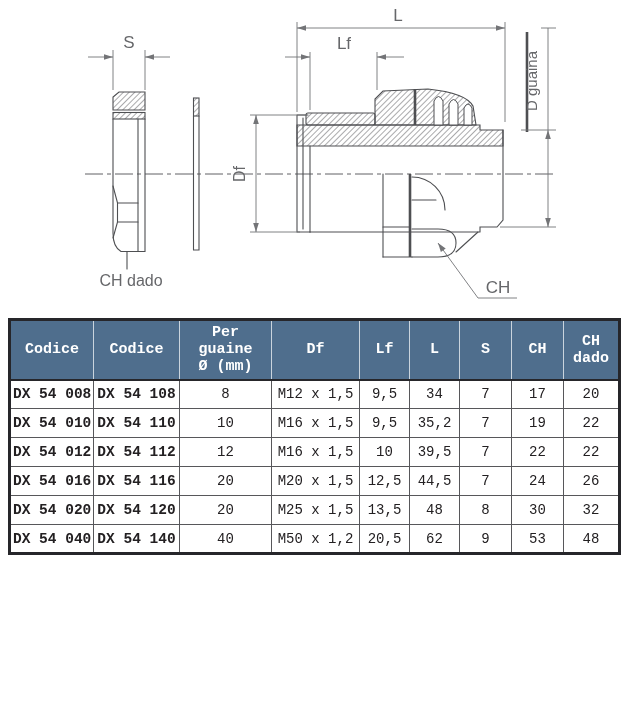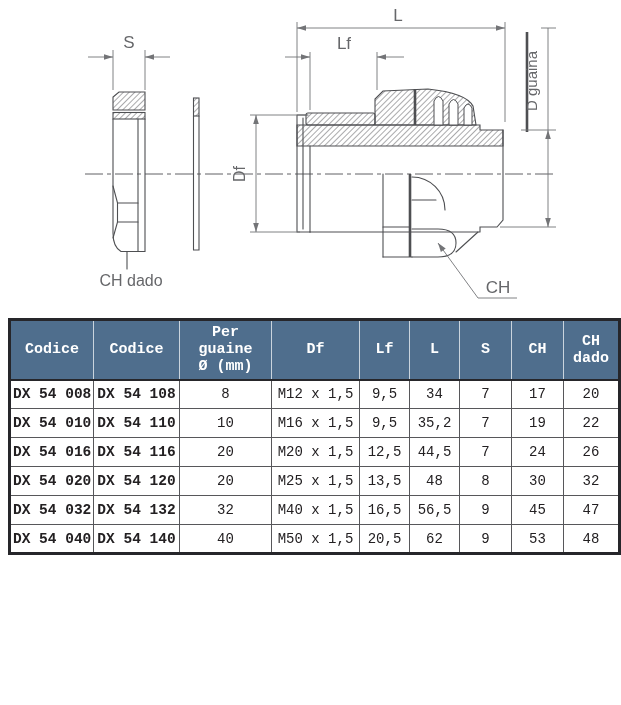--- a/index.html
+++ b/index.html
@@ -212,20 +212,31 @@
           <td class="code">DX 54 110</td>
           <td>10</td>
           <td>M16 x 1,5</td>
           <td>9,5</td>
           <td>35,2</td>
           <td>7</td>
           <td>19</td>
           <td>22</td>
         </tr>
         <tr>
+          <td class="code">DX 54 012</td>
+          <td class="code">DX 54 112</td>
+          <td>12</td>
+          <td>M16 x 1,5</td>
+          <td>10</td>
+          <td>39,5</td>
+          <td>7</td>
+          <td>22</td>
+          <td>22</td>
+        </tr>
+        <tr>
           <td class="code">DX 54 016</td>
           <td class="code">DX 54 116</td>
           <td>20</td>
           <td>M20 x 1,5</td>
           <td>12,5</td>
           <td>44,5</td>
           <td>7</td>
           <td>24</td>
           <td>26</td>
         </tr>
@@ -234,35 +245,24 @@
           <td class="code">DX 54 120</td>
           <td>20</td>
           <td>M25 x 1,5</td>
           <td>13,5</td>
           <td>48</td>
           <td>8</td>
           <td>30</td>
           <td>32</td>
         </tr>
         <tr>
-          <td class="code">DX 54 032</td>
-          <td class="code">DX 54 132</td>
-          <td>32</td>
-          <td>M40 x 1,5</td>
-          <td>16,5</td>
-          <td>56,5</td>
-          <td>9</td>
-          <td>45</td>
-          <td>47</td>
-        </tr>
-        <tr>
           <td class="code">DX 54 040</td>
           <td class="code">DX 54 140</td>
           <td>40</td>
-          <td>M50 x 1,5</td>
+          <td>M50 x 1,2</td>
           <td>20,5</td>
           <td>62</td>
           <td>9</td>
           <td>53</td>
           <td>48</td>
         </tr>
       </tbody>
   </table>
 
 </div>

